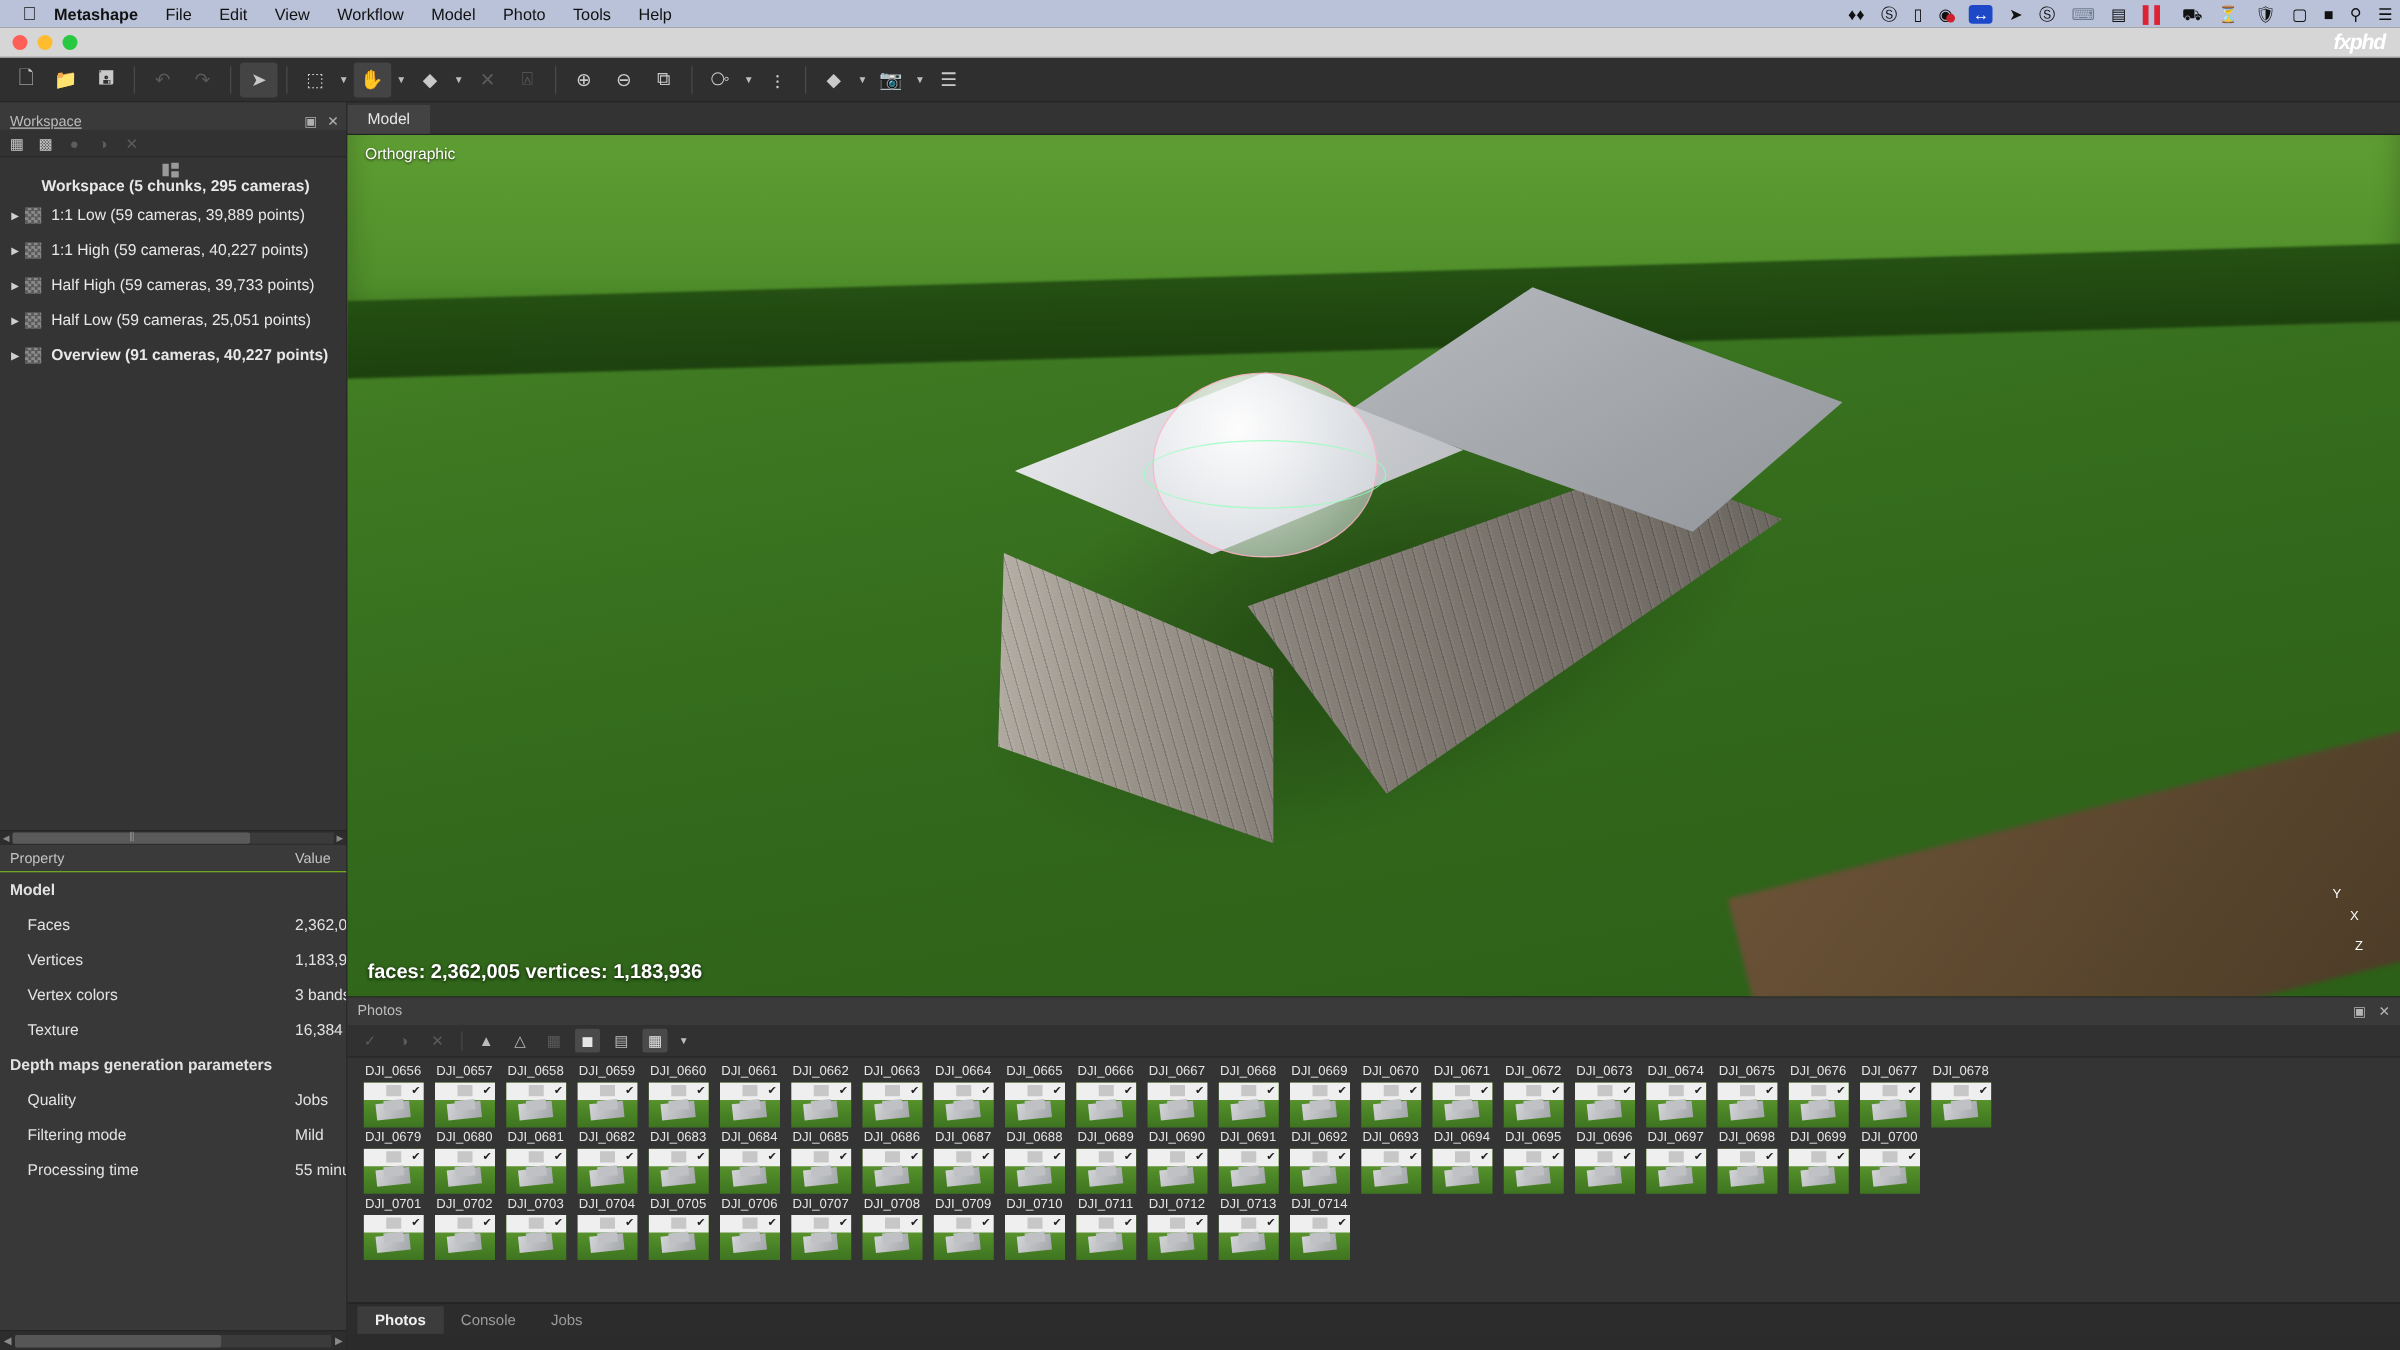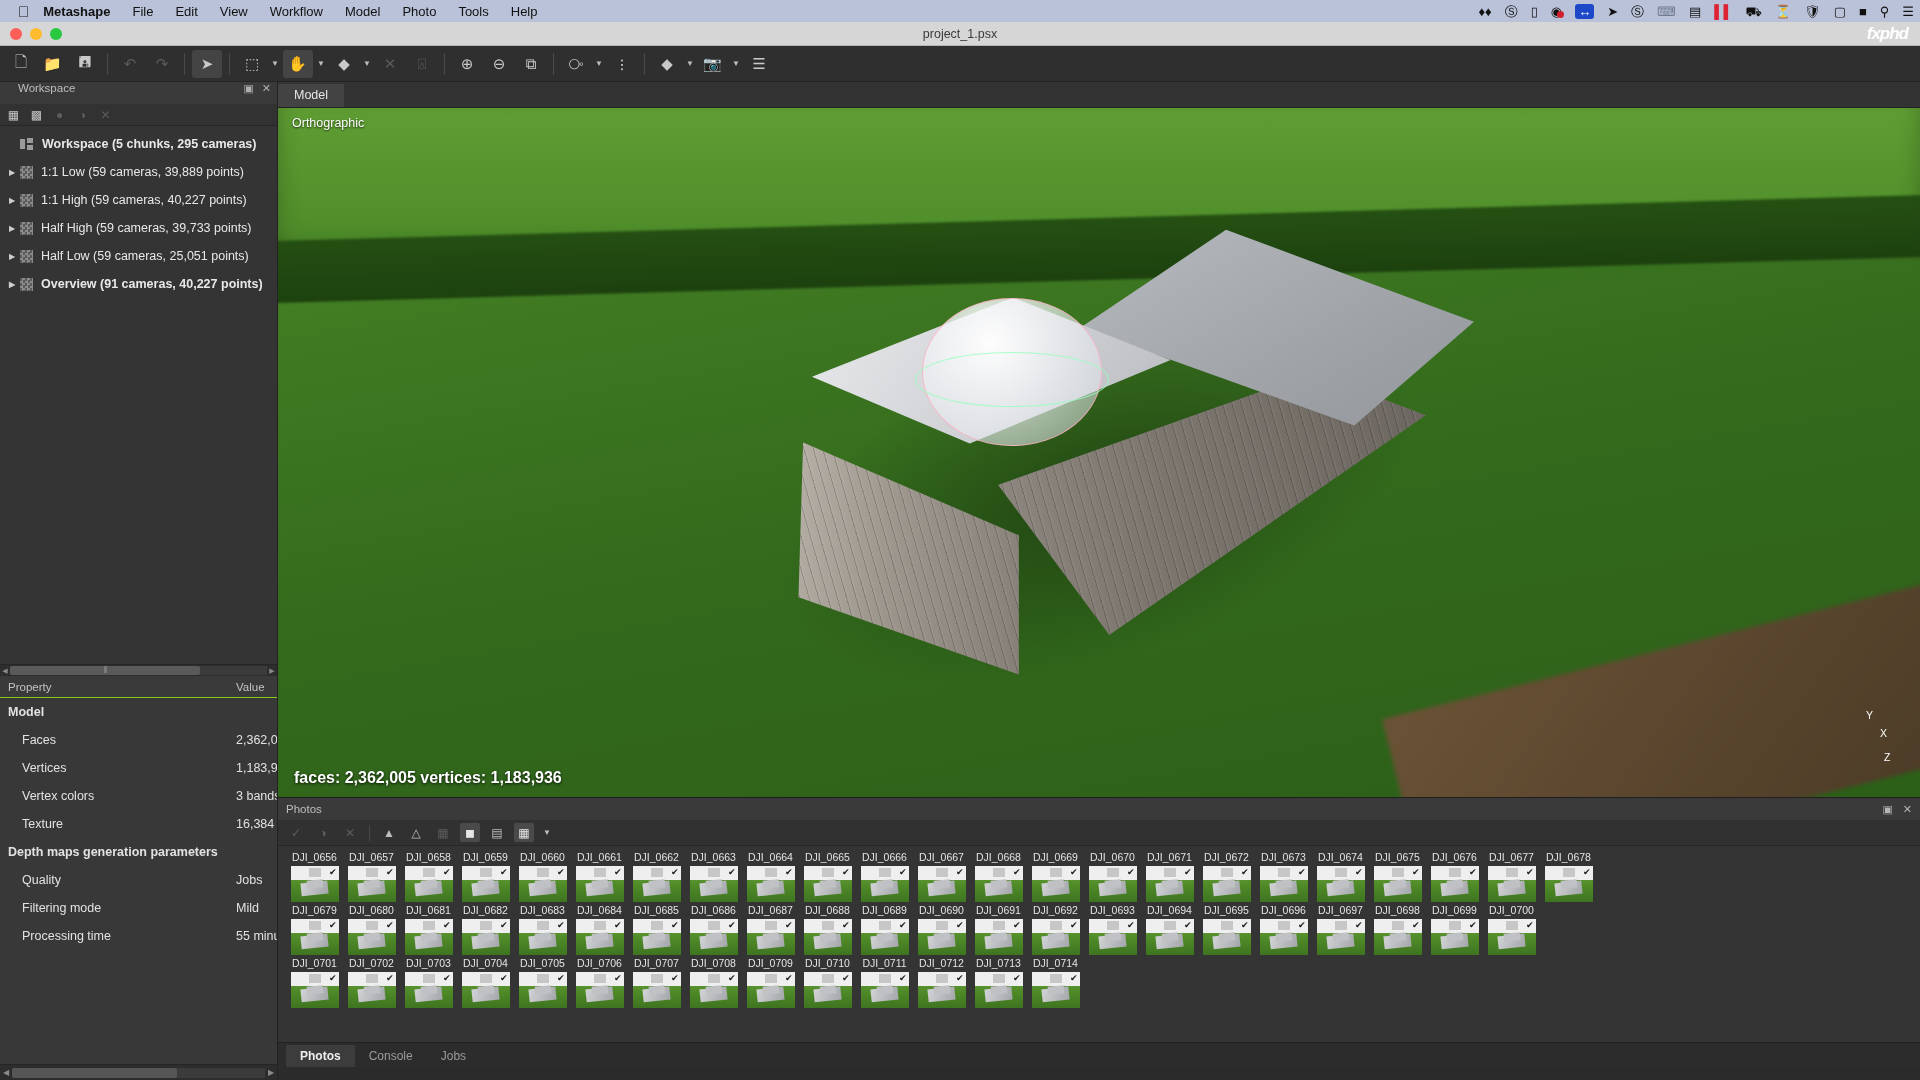--- a/index.html
+++ b/index.html
@@ -44,34 +44,34 @@
   .caret { color:#bdbdbd; font-size:8px; width:12px; display:flex;
     align-items:center; justify-content:center; }
   .tbsep { width:1px; height:22px; background:#4a4a4a; margin:0 5px; }
 
   
   .main { display:flex; height:calc(1080px - 22px - 24px - 36px); }
 
   
   .leftcol { width:278px; background:#343434; display:flex; flex-direction:column;
     border-right:1px solid #222; }
-  .panelhdr { height:22px; background:#3a3a3a; display:flex; align-items:flex-start;
-    padding:0 18px; font-size:11.5px; color:#bdbdbd; position:relative; }
+  .panelhdr { height:22px; background:#3a3a3a; display:flex; align-items:flex-end;
+    padding:0 8px; font-size:11.5px; color:#bdbdbd; position:relative;text-decoration:underline; }
   .panelhdr .hdrbtns { position:absolute; right:6px; display:flex; gap:8px;
     color:#b0b0b0; font-size:11px; }
   .wsbar { height:22px; background:#323232; display:flex; align-items:center;
     padding:0 5px; gap:6px; border-bottom:1px solid #262626; }
   .wsbar .ib { width:17px; height:16px; display:flex; align-items:center;
     justify-content:center; font-size:12px; color:#c6c6c6; }
   .wsbar .ib.dis { color:#5d5d5d; }
 
   .tree { flex:0 0 auto; padding-top:4px; background:#343434; }
   .trow { height:28px; display:flex; align-items:center; font-size:12.5px;
     color:#e8e8e8; padding-left:4px; white-space:nowrap; overflow:hidden; }
-  .trow.root { font-weight:bold; }
+  .trow.root { font-weight:bold;flex-direction:column; }
   .trow.sel { font-weight:bold; }
   .arrow { width:16px; font-size:8px; color:#cfcfcf; display:flex;
     align-items:center; justify-content:center; }
   .chunkico { width:13px; height:13px; margin-right:8px; flex:none;
     background:
       repeating-conic-gradient(#8a8a8a 0 25%, #5a5a5a 0 50%) 0 0/5px 5px; }
   .rootico { width:14px; height:12px; margin-right:8px; flex:none; position:relative; }
   .rootico::before{content:"";position:absolute;left:0;top:1px;width:5px;height:10px;background:#9a9a9a;}
   .rootico::after{content:"";position:absolute;left:7px;top:0;width:6px;height:5px;background:#9a9a9a;
     box-shadow:0 7px 0 #9a9a9a;}
@@ -242,21 +242,20 @@
     <span class="ic">☰</span>
   </div>
 </div>
 
 <div class="titlebar">
   <div class="lights">
     <span class="light l-red"></span>
     <span class="light l-yel"></span>
     <span class="light l-grn"></span>
   </div>
-  <div class="wtitle">project_1.psx</div>
   <div class="fxlogo">fxphd</div>
 </div>
 
 <div class="apptoolbar">
   <span class="tb">🗋</span>
   <span class="tb">📁</span>
   <span class="tb">🖪</span>
   <span class="tbsep"></span>
   <span class="tb dis">↶</span>
   <span class="tb dis">↷</span>

